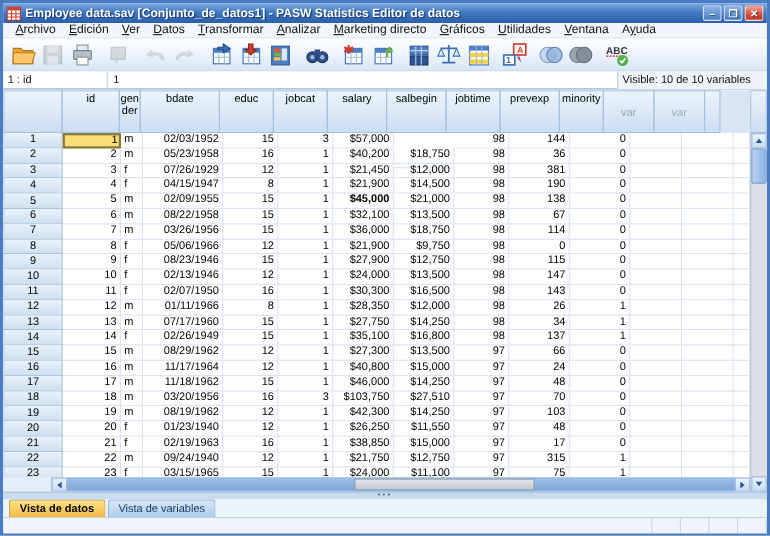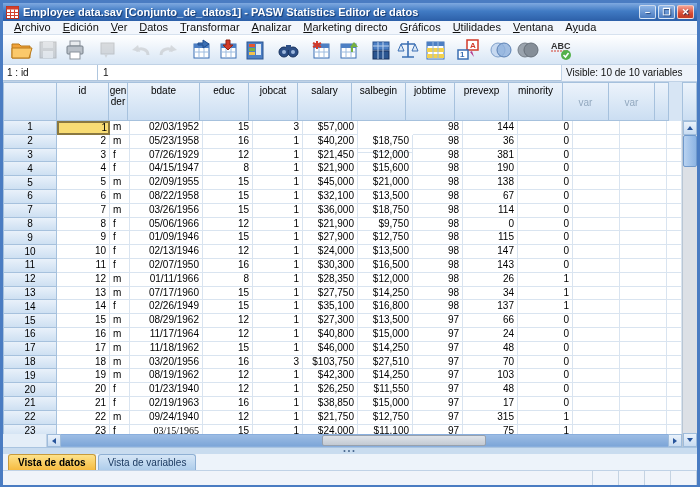--- a/index.html
+++ b/index.html
@@ -267,21 +267,21 @@
           <div class="hcell first" style="width: 54px;"></div>
           <div class="hcell" style="width: 53px;">id</div>
           <div class="hcell" style="width: 20px;">gender</div>
           <div class="hcell" style="width: 73px;">bdate</div>
           <div class="hcell" style="width: 50px;">educ</div>
           <div class="hcell" style="width: 50px;">jobcat</div>
           <div class="hcell" style="width: 55px;">salary</div>
           <div class="hcell" style="width: 55px;">salbegin</div>
           <div class="hcell" style="width: 50px;">jobtime</div>
           <div class="hcell" style="width: 55px;">prevexp</div>
-          <div class="hcell" style="width: 55px;">minority</div>
+          <div class="hcell" style="width: 41px;">minority</div>
           <div class="hcell var-col" style="width: 47px;">var</div>
           <div class="hcell var-col" style="width: 47px;">var</div>
           <div class="hcell" style="width: 15px;"></div>
         </div>
       <div class="rows" id="gridrows">
           <div class="drow">
             <div class="rhead">1</div>
             <div class="dcell right selected" style="width: 53px;">1</div>
             <div class="dcell " style="width: 20px;">m</div>
             <div class="dcell right" style="width: 73px;">02/03/1952</div>
@@ -329,36 +329,36 @@
             <div class="dcell" style="width: 15px;"></div>
           </div>
           <div class="drow">
             <div class="rhead">4</div>
             <div class="dcell right" style="width: 53px;">4</div>
             <div class="dcell " style="width: 20px;">f</div>
             <div class="dcell right" style="width: 73px;">04/15/1947</div>
             <div class="dcell right" style="width: 50px;">8</div>
             <div class="dcell right" style="width: 50px;">1</div>
             <div class="dcell right" style="width: 55px;">$21,900</div>
-            <div class="dcell right" style="width: 55px;">$15,600</div>
+            <div class="dcell right" style="width: 55px;">$14,500</div>
             <div class="dcell right" style="width: 50px;">98</div>
             <div class="dcell right" style="width: 55px;">190</div>
             <div class="dcell right" style="width: 55px;">0</div>
             <div class="dcell" style="width: 47px;"></div>
             <div class="dcell" style="width: 47px;"></div>
             <div class="dcell" style="width: 15px;"></div>
           </div>
           <div class="drow">
             <div class="rhead">5</div>
             <div class="dcell right" style="width: 53px;">5</div>
             <div class="dcell " style="width: 20px;">m</div>
             <div class="dcell right" style="width: 73px;">02/09/1955</div>
             <div class="dcell right" style="width: 50px;">15</div>
             <div class="dcell right" style="width: 50px;">1</div>
-            <div class="dcell right" style="width: 55px;">$45,000</div>
+            <div class="dcell right" style="width: 55px; font-weight: bold;">$45,000</div>
             <div class="dcell right" style="width: 55px;">$21,000</div>
             <div class="dcell right" style="width: 50px;">98</div>
             <div class="dcell right" style="width: 55px;">138</div>
             <div class="dcell right" style="width: 55px;">0</div>
             <div class="dcell" style="width: 47px;"></div>
             <div class="dcell" style="width: 47px;"></div>
             <div class="dcell" style="width: 15px;"></div>
           </div>
           <div class="drow">
             <div class="rhead">6</div>
@@ -405,21 +405,21 @@
             <div class="dcell right" style="width: 55px;">0</div>
             <div class="dcell right" style="width: 55px;">0</div>
             <div class="dcell" style="width: 47px;"></div>
             <div class="dcell" style="width: 47px;"></div>
             <div class="dcell" style="width: 15px;"></div>
           </div>
           <div class="drow">
             <div class="rhead">9</div>
             <div class="dcell right" style="width: 53px;">9</div>
             <div class="dcell " style="width: 20px;">f</div>
-            <div class="dcell right" style="width: 73px;">01/09/1946</div>
+            <div class="dcell right" style="width: 73px;">08/23/1946</div>
             <div class="dcell right" style="width: 50px;">15</div>
             <div class="dcell right" style="width: 50px;">1</div>
             <div class="dcell right" style="width: 55px;">$27,900</div>
             <div class="dcell right" style="width: 55px;">$12,750</div>
             <div class="dcell right" style="width: 50px;">98</div>
             <div class="dcell right" style="width: 55px;">115</div>
             <div class="dcell right" style="width: 55px;">0</div>
             <div class="dcell" style="width: 47px;"></div>
             <div class="dcell" style="width: 47px;"></div>
             <div class="dcell" style="width: 15px;"></div>
@@ -629,21 +629,21 @@
             <div class="dcell right" style="width: 55px;">315</div>
             <div class="dcell right" style="width: 55px;">1</div>
             <div class="dcell" style="width: 47px;"></div>
             <div class="dcell" style="width: 47px;"></div>
             <div class="dcell" style="width: 15px;"></div>
           </div>
           <div class="drow">
             <div class="rhead">23</div>
             <div class="dcell right" style="width: 53px;">23</div>
             <div class="dcell " style="width: 20px;">f</div>
-            <div class="dcell right" style="width: 73px; font-family: Liberation Serif, serif;">03/15/1965</div>
+            <div class="dcell right" style="width: 73px;">03/15/1965</div>
             <div class="dcell right" style="width: 50px;">15</div>
             <div class="dcell right" style="width: 50px;">1</div>
             <div class="dcell right" style="width: 55px;">$24,000</div>
             <div class="dcell right" style="width: 55px;">$11,100</div>
             <div class="dcell right" style="width: 50px;">97</div>
             <div class="dcell right" style="width: 55px;">75</div>
             <div class="dcell right" style="width: 55px;">1</div>
             <div class="dcell" style="width: 47px;"></div>
             <div class="dcell" style="width: 47px;"></div>
             <div class="dcell" style="width: 15px;"></div>

